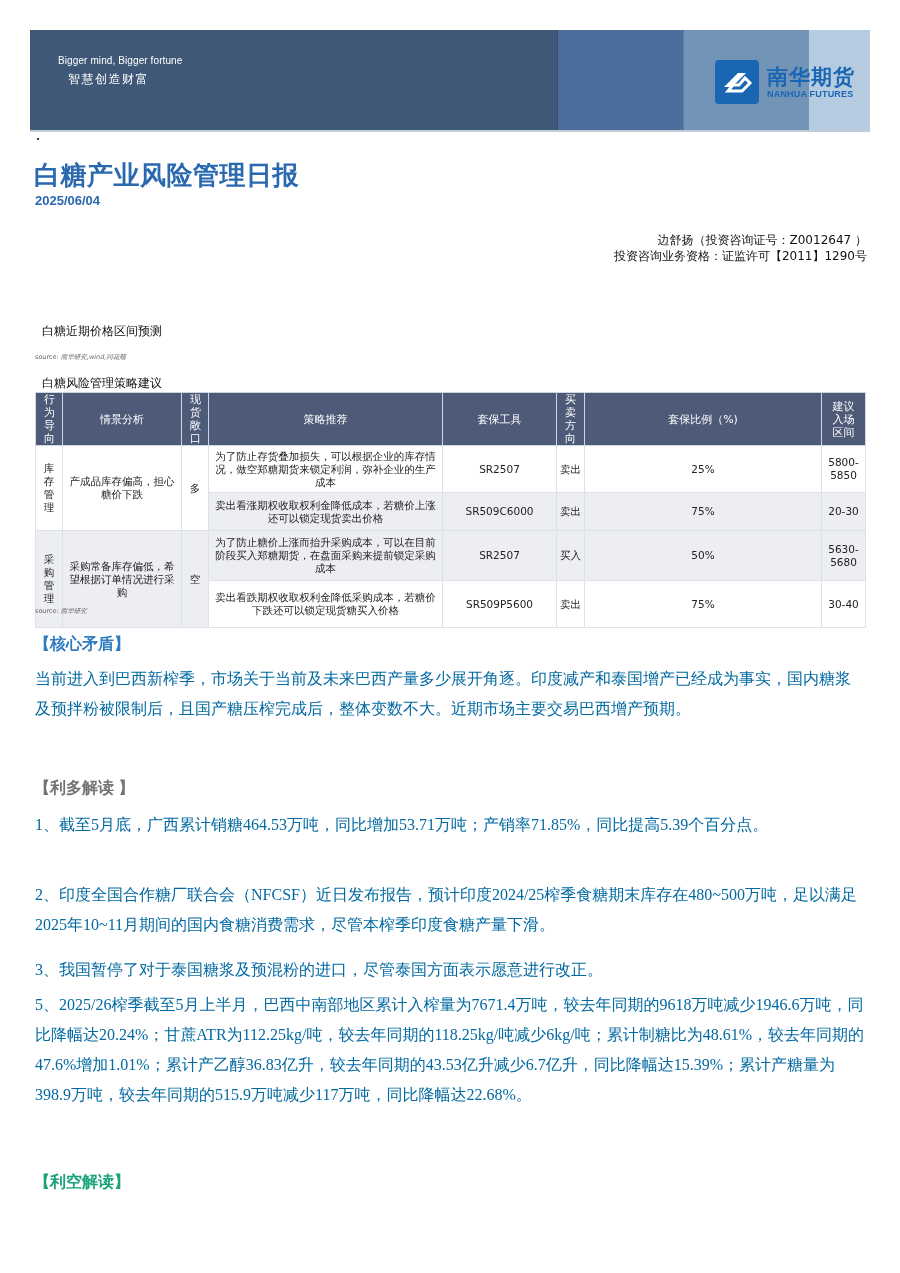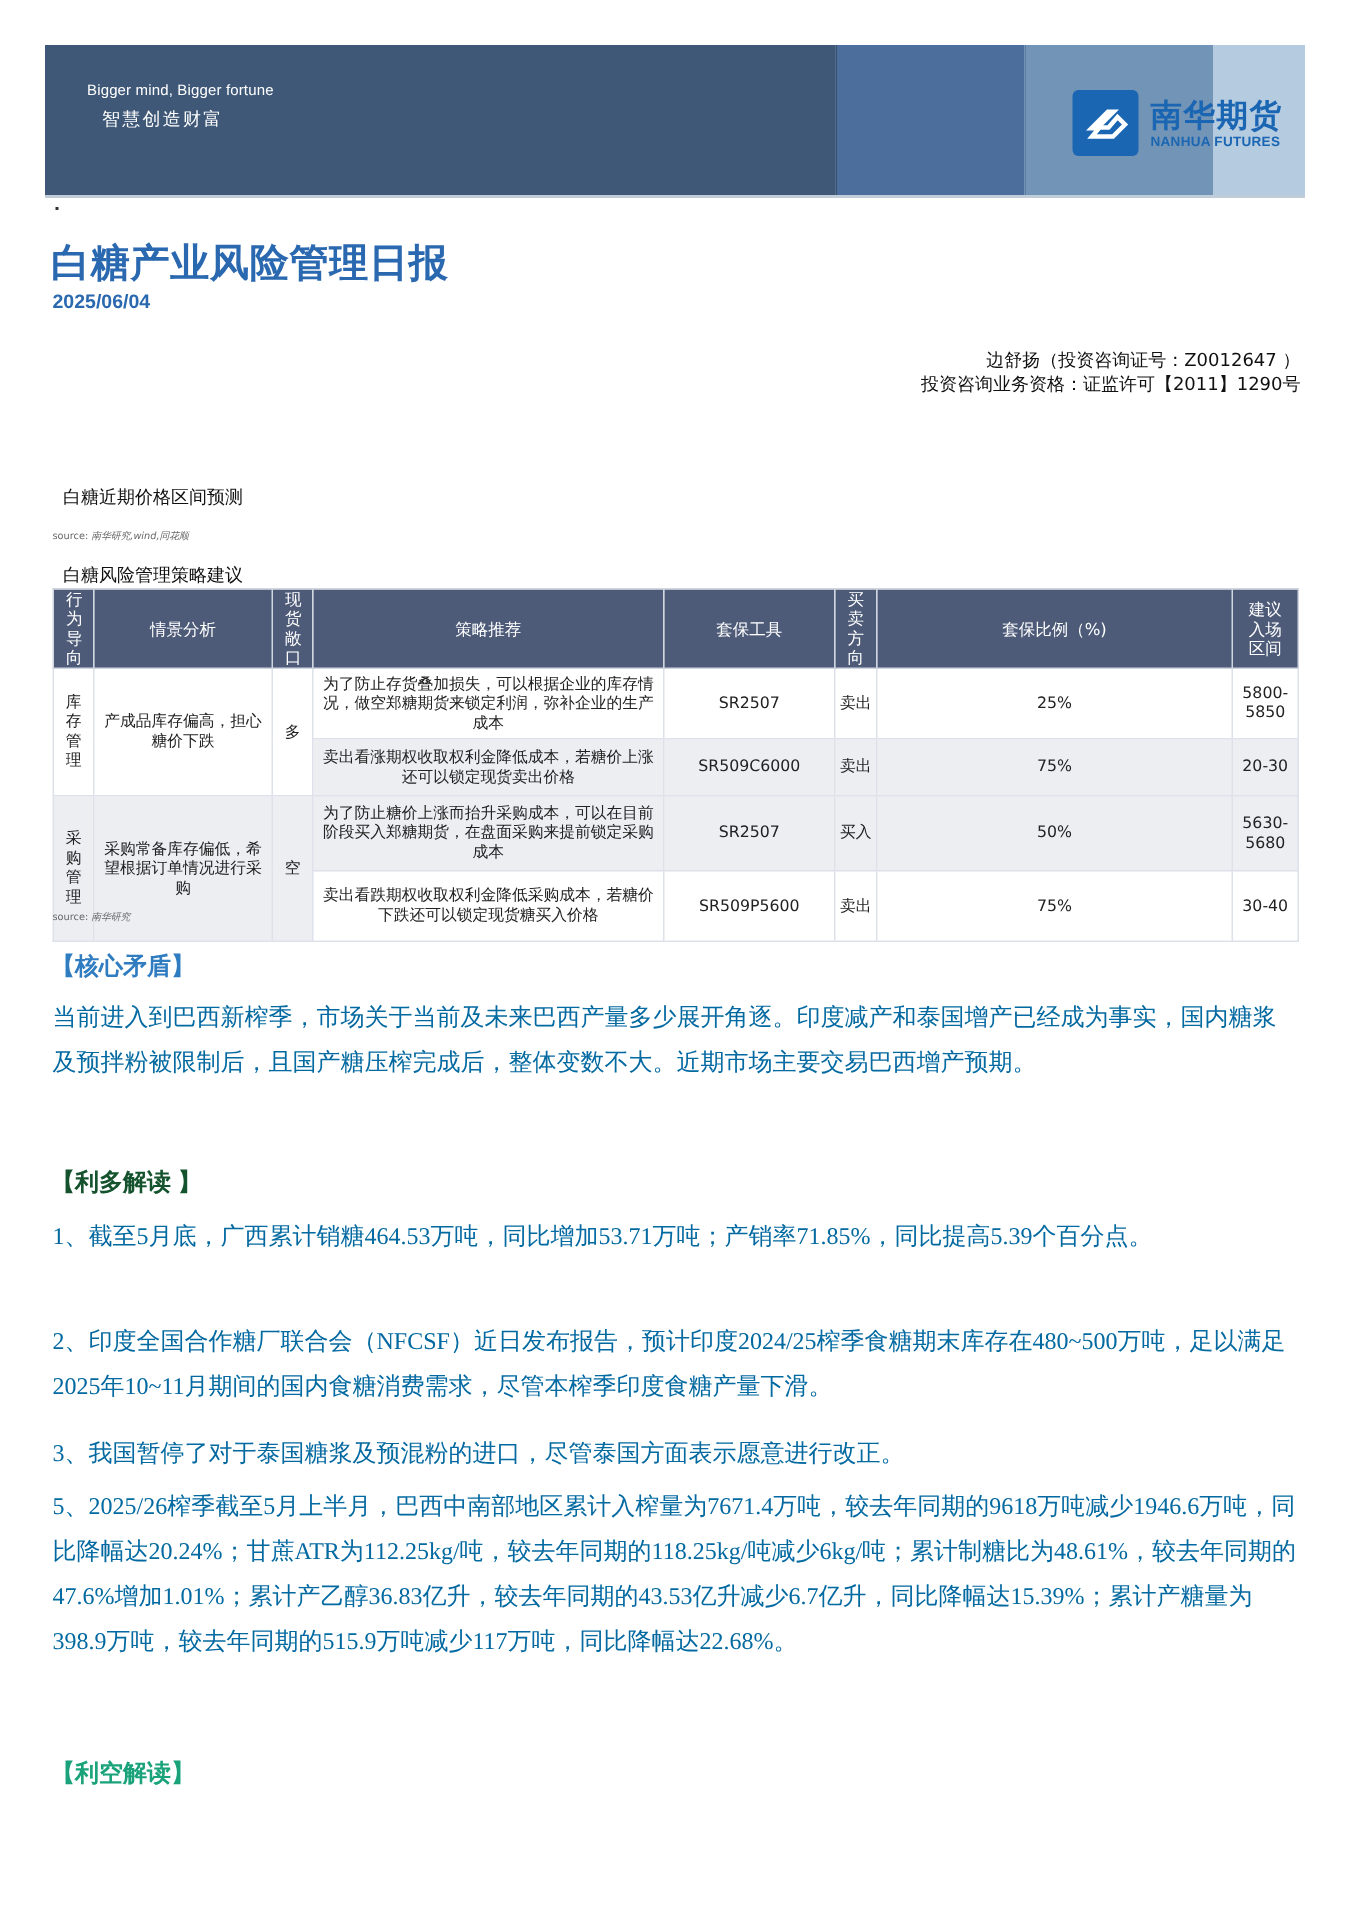--- a/index.html
+++ b/index.html
@@ -46,21 +46,21 @@
   .strat-table { position: absolute; left: 35px; top: 392px; width: 830px; }
   .strat-table th { background: #4d5a78; color: #fff; font-weight: normal; font-size: 11px; line-height: 13px; height: 44px; border: 1px solid #d0d6e0; text-align: center; padding: 0 8px; }
   .strat-table td { font-size: 10.5px; line-height: 13px; border: 1px solid #dde2ea; text-align: center; color: #222; padding: 1px 3px; vertical-align: middle; }
   .bg-w { background: #ffffff; }
   .bg-g { background: #edeef2; }
 
   
   .body-text { position: absolute; left: 35px; width: 830px; font-size: 16px; line-height: 30px; color: #0369a1; font-family: Liberation Serif, serif; }
   .heading { position: absolute; font-size: 16px; font-weight: bold; font-family: "Liberation Sans", "DejaVu Sans", sans-serif; }
   .h-blue { color: #2f7cc0; left: 34px; }
-  .h-red { color: #14532d; left: 34px; }
+  .h-red { color: #737373; left: 34px; }
   .h-green { color: #1aa37a; left: 34px; }
 </style>
 </head>
 <body>
 
 <div class="banner">
   <div class="seg1"></div>
   <div class="seg2"></div>
   <div class="seg3"></div>
   <div class="seg4"></div>

